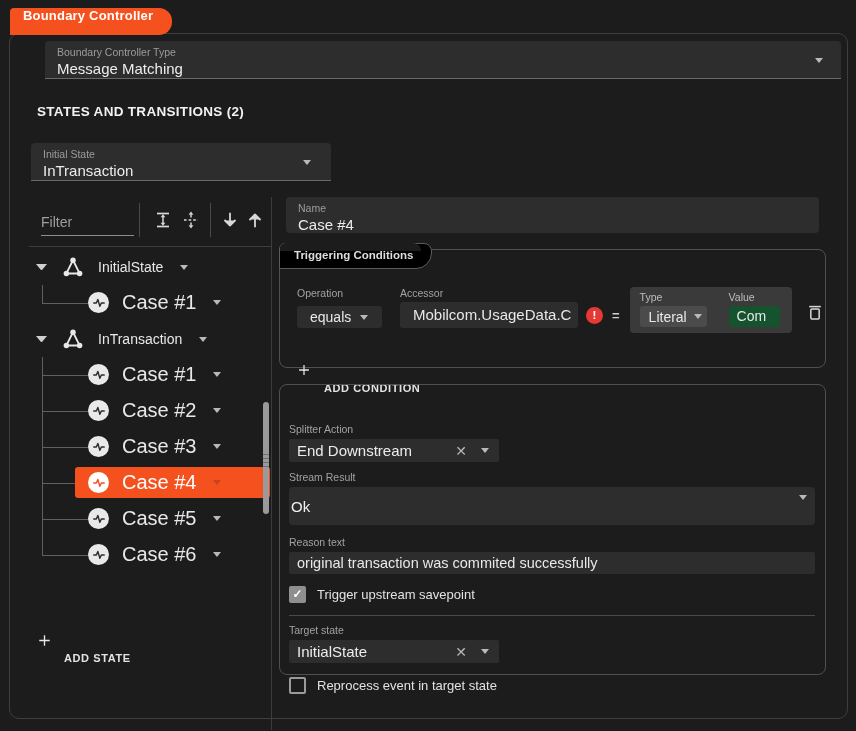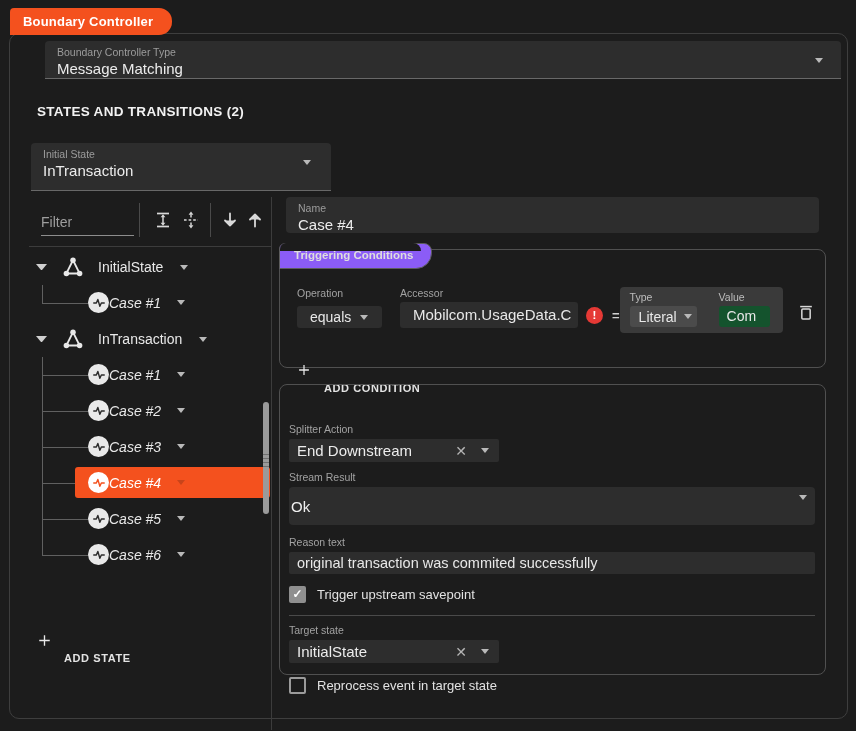--- a/index.html
+++ b/index.html
@@ -12,32 +12,32 @@
     color:#e8e8e8;
   }
   
   .container {
     position:absolute; left:9px; top:33px; width:839px; height:686px;
     border:1px solid #3e3e3e; border-radius:10px;
   }
   .badge {
     position:absolute; left:10px; top:8px; height:27px; z-index:3;
     background:#f4511e; color:#fff; font-weight:bold; font-size:13px;
-    display:flex; align-items:center; padding:0 19px 0 13px;
+    display:flex; align-items:flex-start; padding:0 19px 0 13px;
     border-radius:4px 13px 13px 0; letter-spacing:.2px;
   }
   
   .fill-select { background:#2d2d2d; border-radius:4px 4px 0 0; border-bottom:1px solid #686868; position:relative; }
   .f-label { font-size:10.5px; color:#9c9c9c; padding:6px 0 0 12px; line-height:11px; }
   .f-value { font-size:15px; color:#ececec; padding:2px 0 18px 12px; line-height:17px; white-space:nowrap; }
   .caret { width:0; height:0; border-left:4.5px solid transparent; border-right:4.5px solid transparent; border-top:5px solid #b9b9b9; display:inline-block; }
   .type-select { position:absolute; left:35px; top:7px; width:796px; height:38px; }
   .type-select .caret { position:absolute; right:18px; top:17px; }
   .section-title { position:absolute; left:27px; top:70px; font-size:13.5px; font-weight:bold; color:#f2f2f2; letter-spacing:.3px; }
-  .initial-select { position:absolute; left:21px; top:109px; width:300px; height:48px; }
+  .initial-select { position:absolute; left:21px; top:109px; width:300px; height:38px; }
   .initial-select .caret { position:absolute; right:20px; top:17px; }
 
   
   .left-panel { position:absolute; left:19px; top:162px; width:243px; height:470px; }
   .toolbar { position:relative; height:51px; border-bottom:1px solid #3c3c3c; }
   .filter-input {
     position:absolute; left:12px; top:12px; width:93px; height:28px;
     background:transparent; border:none; border-bottom:1px solid #8d8d8d;
     color:#e8e8e8; font-size:14px; font-family:inherit; outline:none;
   }
@@ -53,21 +53,21 @@
   .state-icon { margin-left:15px; width:22px; height:22px; }
   .state-label { margin-left:14px; font-size:14px; color:#e8e8e8; }
   .state-caret { margin-left:17px; }
   .children { margin-left:13px; position:relative; }
   .children::before { content:""; position:absolute; left:0; top:0; bottom:18px; width:1px; background:#606060; }
   .case-row { height:36px; position:relative; }
   .case-row::before { content:""; position:absolute; left:0; top:18px; width:47px; height:1px; background:#606060; }
   .row-body { position:absolute; left:33px; right:2px; top:2px; bottom:3px; display:flex; align-items:center; padding-left:13px; border-radius:3px; cursor:pointer; }
   .case-icon { width:21px; height:21px; border-radius:50%; background:#e9e9e9; display:flex; align-items:center; justify-content:center; flex:none; }
   .case-icon svg { stroke:#2b2b2b; }
-  .case-label { font-size:14px; color:#e8e8e8;font-style:italic; }
+  .case-label { margin-left:13px; font-size:20px; color:#e8e8e8; }
   .case-caret { margin-left:16px; }
   .case-row.selected .row-body { background:#f4511e; }
   .case-row.selected .case-icon { background:#ffffff; }
   .case-row.selected .case-icon svg { stroke:#f4511e; }
   .case-row.selected .case-label { color:#fff; }
   .case-row.selected .caret { border-top-color:#c8441a; }
   .add-btn { display:flex; align-items:center; cursor:pointer; }
   .add-state { position:absolute; left:8px; top:420px; }
   .plus { width:15px; height:15px; flex:none; }
   .plus svg { stroke:#e8e8e8; }
@@ -79,40 +79,40 @@
   .scroll-thumb::after { content:""; position:absolute; left:0; right:0; top:52px; height:14px;
     background:repeating-linear-gradient(to bottom,#6f6f6f 0 1px,transparent 1px 4px); }
 
   
   .right-panel { position:absolute; left:269px; top:163px; width:548px; }
   .name-field { margin-left:7px; width:533px; height:36px; background:#2d2d2d; border-radius:4px; }
 
   .group-panel { position:relative; margin-top:16px; width:547px; border:1px solid #505050; border-radius:8px; }
   .panel-tab {
     position:absolute; top:-7px; left:-1px; height:26px;
-    background:#8b5cf6; border:1px solid #5c5c5c; border-radius:6px 8px 16px 0;
+    background:#000000; border:1px solid #5c5c5c; border-radius:6px 8px 16px 0;
     display:flex; align-items:center; padding:0 18px 2px 14px;
     font-size:11.5px; font-weight:bold; color:#dedede; white-space:nowrap; z-index:2;
   }
   .panel-tab::after { content:""; position:absolute; left:0; right:10px; top:-1px; height:8px; background:#1c1c1c; border-radius:6px 8px 0 0; z-index:-1; }
   .panel1 { height:119px; }
   .panel2 { height:291px; }
 
   .cond-row { display:flex; align-items:flex-start; padding:37px 0 0 17px; }
   .mini-label { font-size:10.5px; color:#a2a2a2; line-height:12px; }
   .mini-select { background:#2d2d2d; border-radius:3px; display:flex; align-items:center; cursor:pointer; }
   .op-group .mini-select { width:85px; height:22px; margin-top:7px; font-size:14px; padding-left:13px; }
   .op-group .caret { margin-left:9px; }
   .accessor-group { margin-left:18px; }
   .accessor-field { width:178px; height:26px; margin-top:3px; background:#2d2d2d; border-radius:3px;
     font-size:15px; color:#e8e8e8; line-height:26px; padding-left:13px; white-space:nowrap; overflow:hidden; }
   .error-icon { margin:20px 0 0 8px; width:17px; height:17px; border-radius:50%; background:#e53935;
     color:#fff; font-size:11.5px; font-weight:bold; text-align:center; line-height:17px; flex:none; }
   .equals-sign { margin:21px 0 0 9px; font-size:13px; font-weight:bold; color:#cfcfcf; }
-  .cond-group-box { width:163px; height:46px; background:#3a3a3a; border-radius:4px;
+  .cond-group-box { margin-left:10px; width:163px; height:46px; background:#3a3a3a; border-radius:4px;
     display:flex; padding:4px 0 0 10px; }
   .cond-group-box .mini-label { color:#bdbdbd; }
   .type-mini .mini-select { width:67px; height:21px; margin-top:3px; background:#4b4b4b; font-size:14px; padding-left:9px; }
   .type-mini .caret { margin-left:7px; }
   .value-mini { margin-left:22px; }
   .value-field { width:51px; height:21px; margin-top:3px; background:#14532d; border-radius:3px;
     font-size:14px; color:#e8e8e8; line-height:21px; padding-left:8px; white-space:nowrap; overflow:hidden; }
   .trash-btn { margin:15px 0 0 13px; width:20px; height:20px; cursor:pointer; }
   .trash-btn svg { stroke:#d8d8d8; }
   .add-condition { margin:13px 0 0 17px; }

